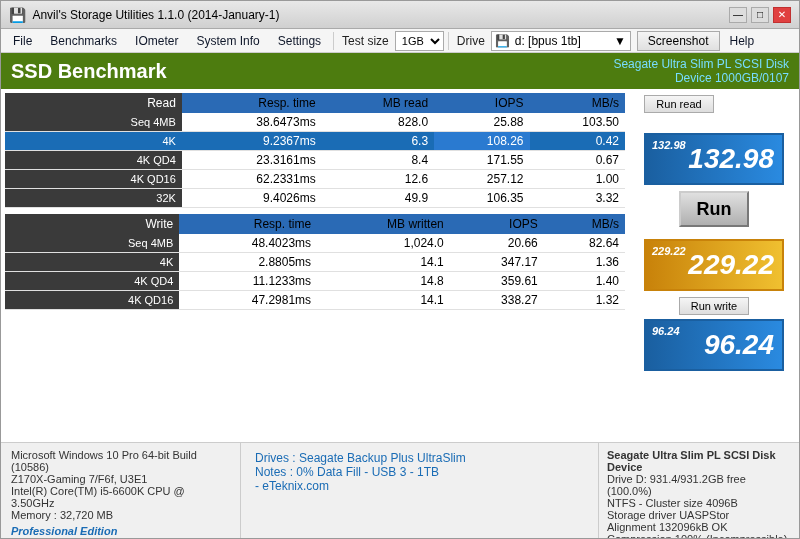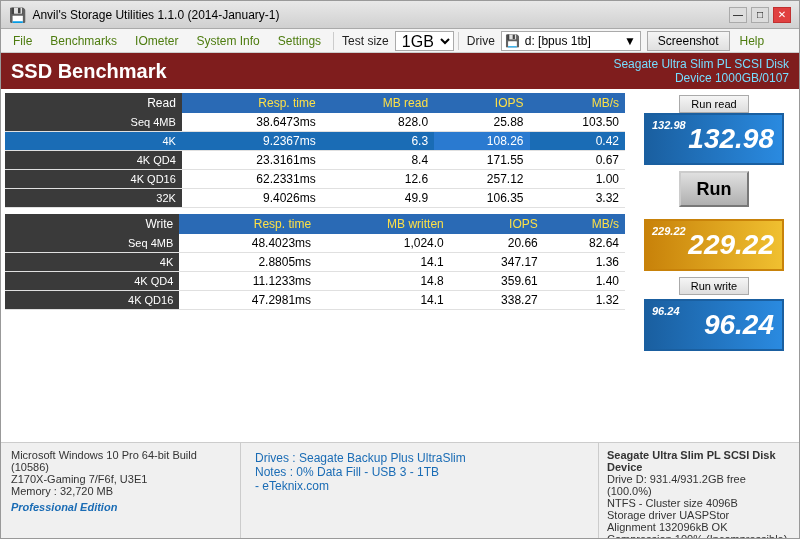--- a/index.html
+++ b/index.html
@@ -40,27 +40,27 @@
       height: 24px;
       display: flex;
       align-items: center;
       border-bottom: 1px solid #ccc;
       padding: 0 4px;
       gap: 2px;
     }
     .menu-item {
       padding: 2px 8px;
       cursor: pointer;
-      color: #4d7c0f;
+      color: #0f172a;
       font-size: 12px;
     }
     .menu-separator { width: 1px; background: #ccc; height: 18px; margin: 0 2px; }
     #testsize-label { padding: 2px 4px; color: #222; font-size: 12px; }
     #testsize-select {
-      font-size: 16px;
+      font-size: 11px;
       border: 1px solid #aaa;
       background: white;
       height: 20px;
       padding: 0 2px;
     }
     #drive-label { padding: 2px 4px; color: #222; font-size: 12px; }
     .drive-select-box {
       display: flex; align-items: center;
       border: 1px solid #aaa;
       background: white;
@@ -72,21 +72,21 @@
     .screenshot-btn {
       padding: 2px 10px;
       background: linear-gradient(to bottom, #f5f5f5, #e0e0e0);
       border: 1px solid #aaa;
       font-size: 12px;
       cursor: pointer;
       margin-left: 4px;
     }
     
     #ssd-banner {
-      background: #7f1d1d;
+      background: #4d7c0f;
       color: white;
       padding: 4px 10px;
       display: flex;
       justify-content: space-between;
       align-items: center;
     }
     #ssd-banner .ssd-title {
       font-size: 20px;
       font-weight: bold;
     }
@@ -106,21 +106,21 @@
       flex: 1;
       padding: 4px;
     }
     table.bench-table {
       width: 100%;
       border-collapse: collapse;
       font-size: 12px;
     }
     table.bench-table th {
       background: #2a6ab5;
-      color: #fde047;
+      color: #000000;
       padding: 3px 6px;
       text-align: right;
       font-weight: normal;
     }
     table.bench-table th.label-col {
       background: #3a3a3a;
       color: white;
       text-align: right;
     }
     table.bench-table td {
@@ -388,21 +388,21 @@
     <td>47.2981ms</td>
     <td>14.1</td>
     <td>338.27</td>
     <td>1.32</td>
   </tr>
         </tbody>
     </table>
   </div>
 
   <div id="right-panel">
-    <div style="display:flex;flex-direction:column;align-items:center;gap:0;">
+    <div style="display:flex;flex-direction:column;align-items:flex-start;gap:20px;">
       <button class="run-read-btn">Run read</button>
       <div class="score-box blue-score">
         <span class="score-small">132.98</span>
         <span class="score-big">132.98</span>
       </div>
     </div>
     <div style="display:flex;flex-direction:column;align-items:center;gap:12px;">
       <button class="run-btn">Run</button>
       <div class="score-box gold-score">
         <span class="score-small">229.22</span>
@@ -417,20 +417,21 @@
       </div>
     </div>
   </div>
 </div>
 
 <div id="statusbar">
   <div class="status-left">
     <div id="sys-info-lines">
         <div>Microsoft Windows 10 Pro 64-bit Build (10586)</div>
         <div>Z170X-Gaming 7/F6f, U3E1</div>
+        <div>Intel(R) Core(TM) i5-6600K CPU @ 3.50GHz</div>
         <div>Memory : 32,720 MB</div>
       </div>
     <div class="pro-edition">Professional Edition</div>
   </div>
   <div class="status-center">
     <div id="drives-info-lines">
         <div>Drives : Seagate Backup Plus UltraSlim</div>
         <div>Notes : 0% Data Fill - USB 3 - 1TB</div>
         <div>- eTeknix.com</div>
       </div>

